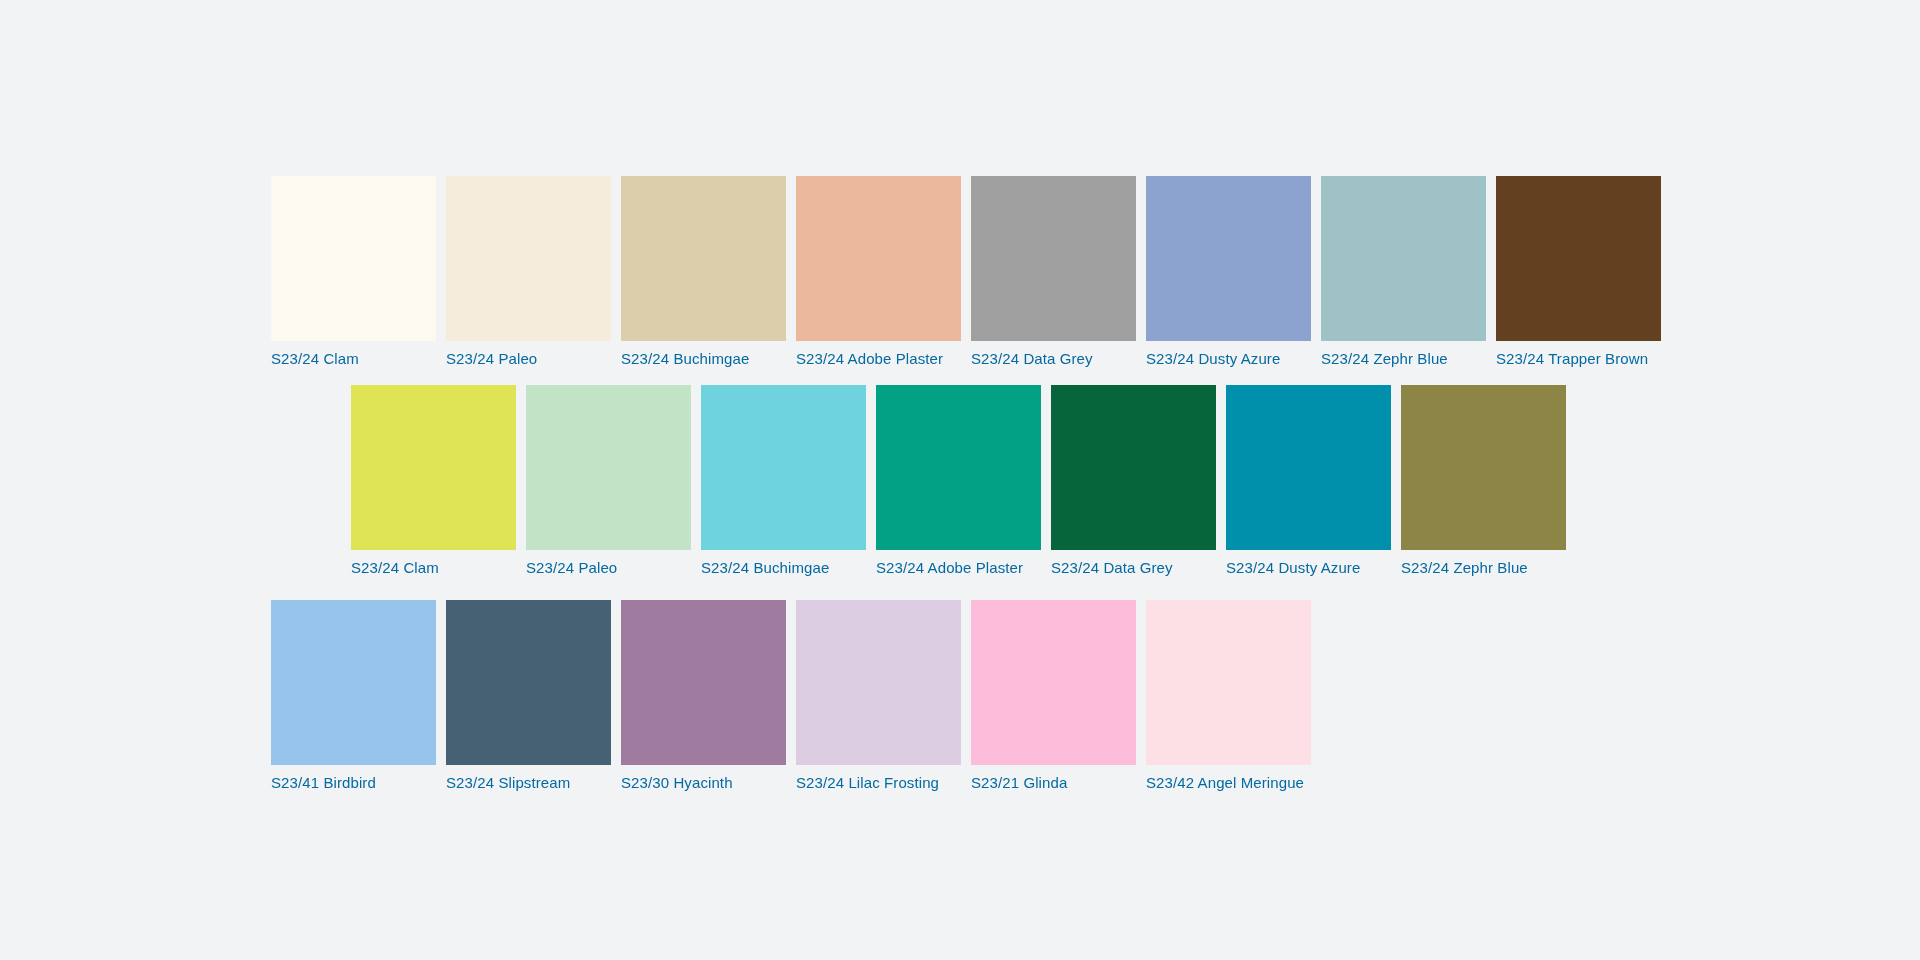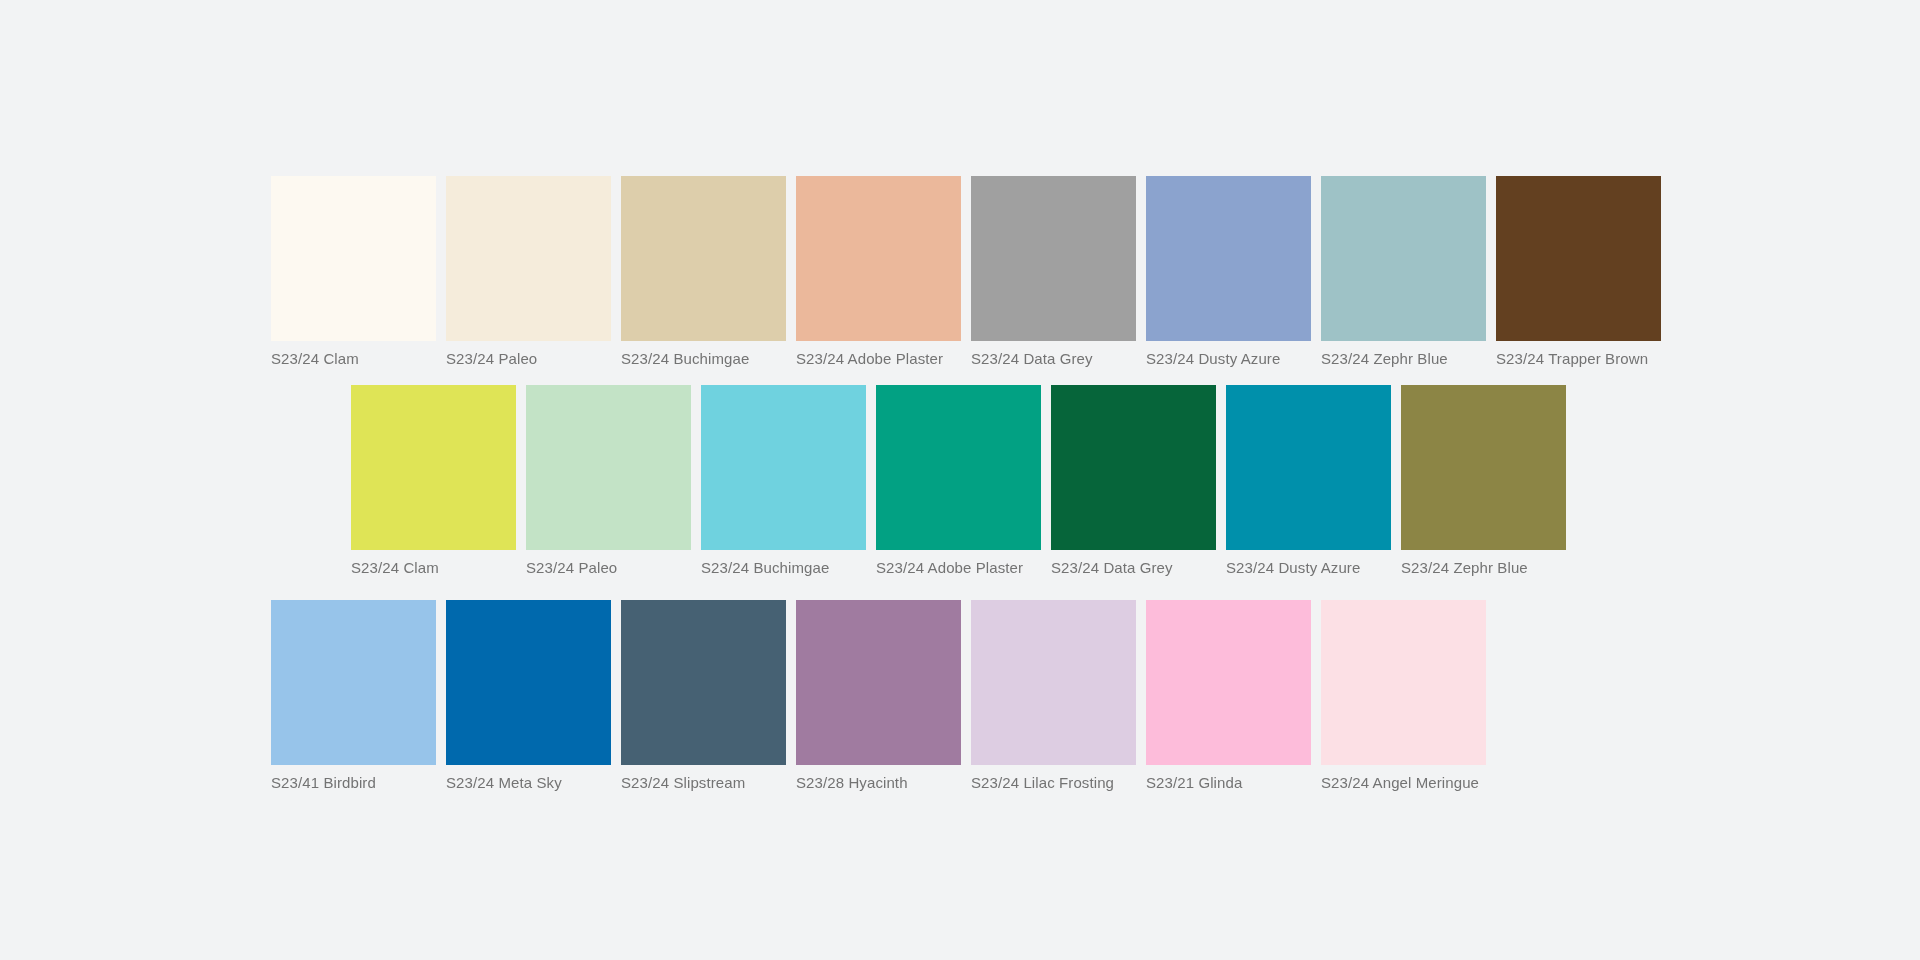--- a/index.html
+++ b/index.html
@@ -38,21 +38,21 @@
 
   .swatch-chip {
     width: 165px;
     height: 165px;
     display: block;
   }
   .swatch-label {
     margin-top: 9px;
     font-size: 15px;
     line-height: 18px;
-    color: #737373;
+    color: #0369a1;
     white-space: nowrap;
     letter-spacing: 0.1px;
   }
 </style>
 </head>
 <body style="background: rgb(242, 243, 244);">
 
 <div id="palette-board">
   <div class="swatch-row" id="row-1">
       <div class="swatch-cell">
@@ -117,37 +117,33 @@
         <div class="swatch-chip" style="background-color: rgb(140, 133, 69);"></div>
         <div class="swatch-label">S23/24 Zephr Blue</div>
       </div>
     </div>
   <div class="swatch-row" id="row-3">
       <div class="swatch-cell">
         <div class="swatch-chip" style="background-color: rgb(151, 196, 234);"></div>
         <div class="swatch-label">S23/41 Birdbird</div>
       </div>
       <div class="swatch-cell">
-        <div class="swatch-chip" style="background-color: rgb(0, 105, 173);"></div>
-        <div class="swatch-label">S23/24 Meta Sky</div>
-      </div>
-      <div class="swatch-cell">
         <div class="swatch-chip" style="background-color: rgb(70, 97, 115);"></div>
         <div class="swatch-label">S23/24 Slipstream</div>
       </div>
       <div class="swatch-cell">
         <div class="swatch-chip" style="background-color: rgb(160, 123, 160);"></div>
-        <div class="swatch-label">S23/28 Hyacinth</div>
+        <div class="swatch-label">S23/30 Hyacinth</div>
       </div>
       <div class="swatch-cell">
         <div class="swatch-chip" style="background-color: rgb(221, 205, 226);"></div>
         <div class="swatch-label">S23/24 Lilac Frosting</div>
       </div>
       <div class="swatch-cell">
         <div class="swatch-chip" style="background-color: rgb(253, 188, 218);"></div>
         <div class="swatch-label">S23/21 Glinda</div>
       </div>
       <div class="swatch-cell">
         <div class="swatch-chip" style="background-color: rgb(252, 224, 229);"></div>
-        <div class="swatch-label">S23/24 Angel Meringue</div>
+        <div class="swatch-label">S23/42 Angel Meringue</div>
       </div>
     </div>
 </div>
 
 </body></html>

